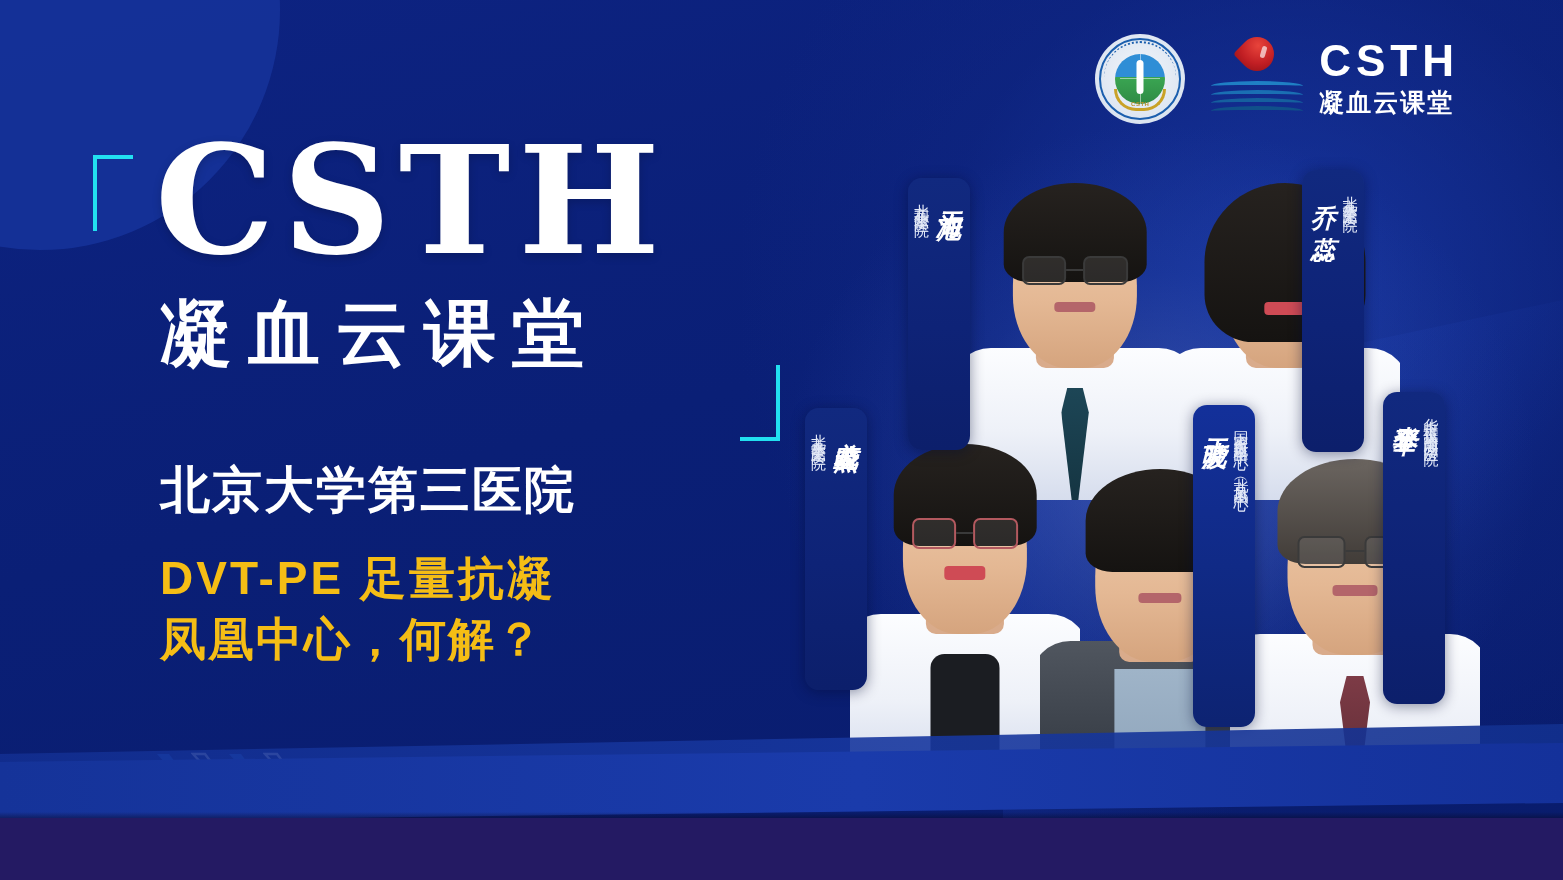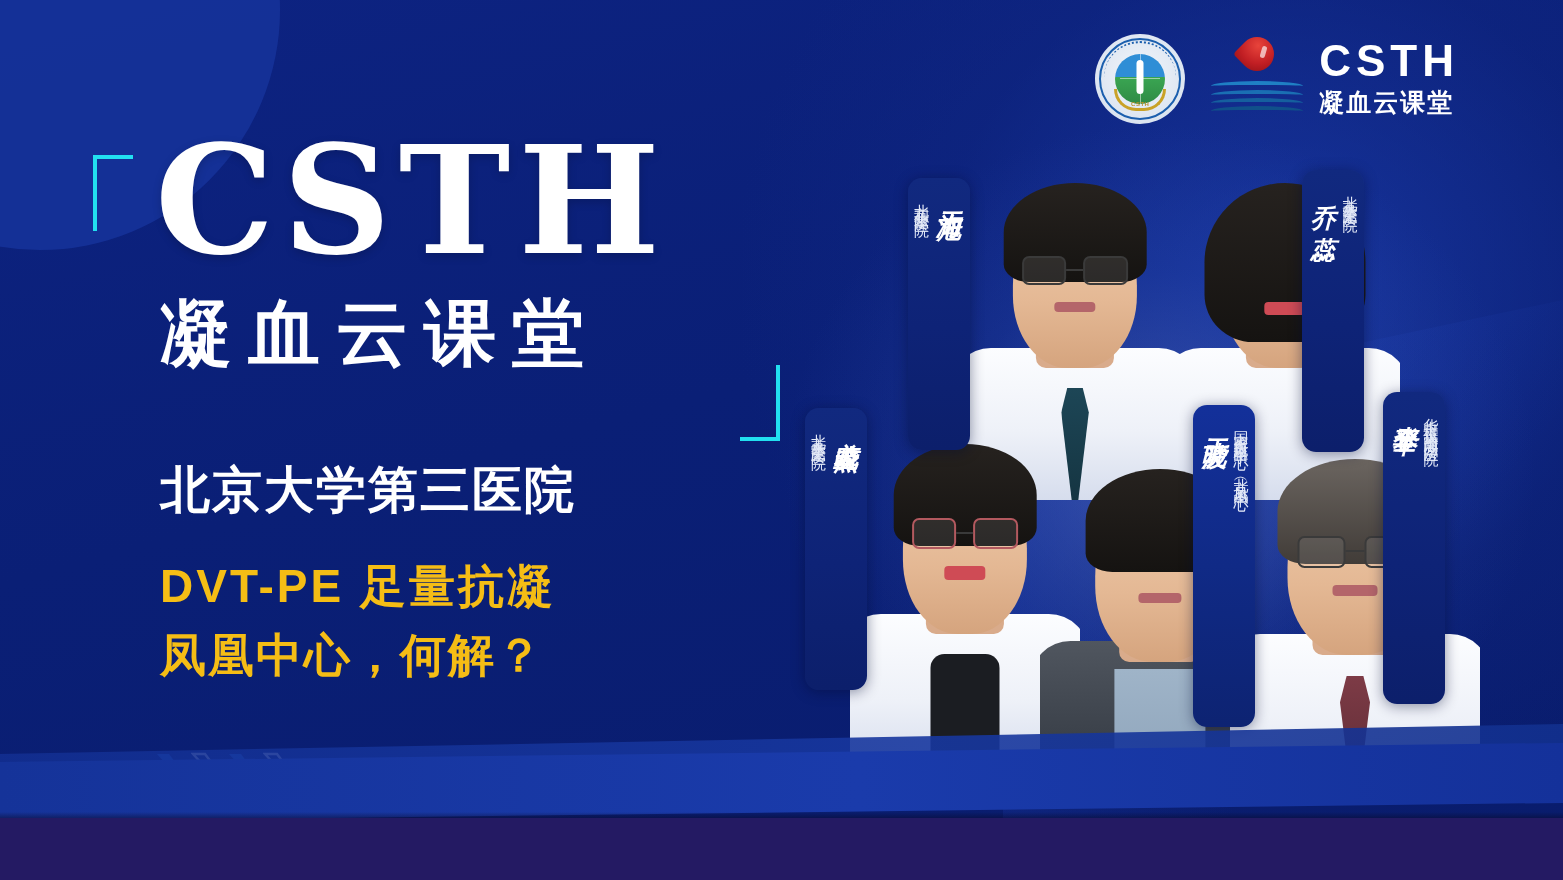--- a/index.html
+++ b/index.html
@@ -85,21 +85,21 @@
     font-family:"DejaVu Serif","Liberation Serif",serif;
     font-size:150px;font-weight:bold;color:#ffffff;letter-spacing:8px;line-height:1;
     text-shadow:0 3px 10px rgba(0,0,0,.18);}
   .title-cn{position:absolute;left:160px;top:292px;
     font-size:72px;font-weight:bold;color:#ffffff;letter-spacing:16px;line-height:1.15;}
 
   .episode{position:absolute;left:160px;top:457px;
     font-size:50px;font-weight:bold;color:#ffffff;letter-spacing:2px;}
   .topic{position:absolute;left:160px;top:548px;
     font-size:46px;font-weight:bold;color:#f5bd15;letter-spacing:2px;line-height:1.32;}
-  .topic .ln{display:block;margin-top:8px;}
+  .topic .ln{display:block;}
   .topic .ln1{letter-spacing:3px;}
 
   
   .chevrons{position:absolute;left:155px;top:752px;display:flex;align-items:center;gap:2px;}
   .chev{width:34px;height:52px;}
   .chev svg{display:block;}
 
   
   .collage{position:absolute;left:760px;top:0;width:803px;height:880px;}
   .photo{position:absolute;overflow:hidden;}

